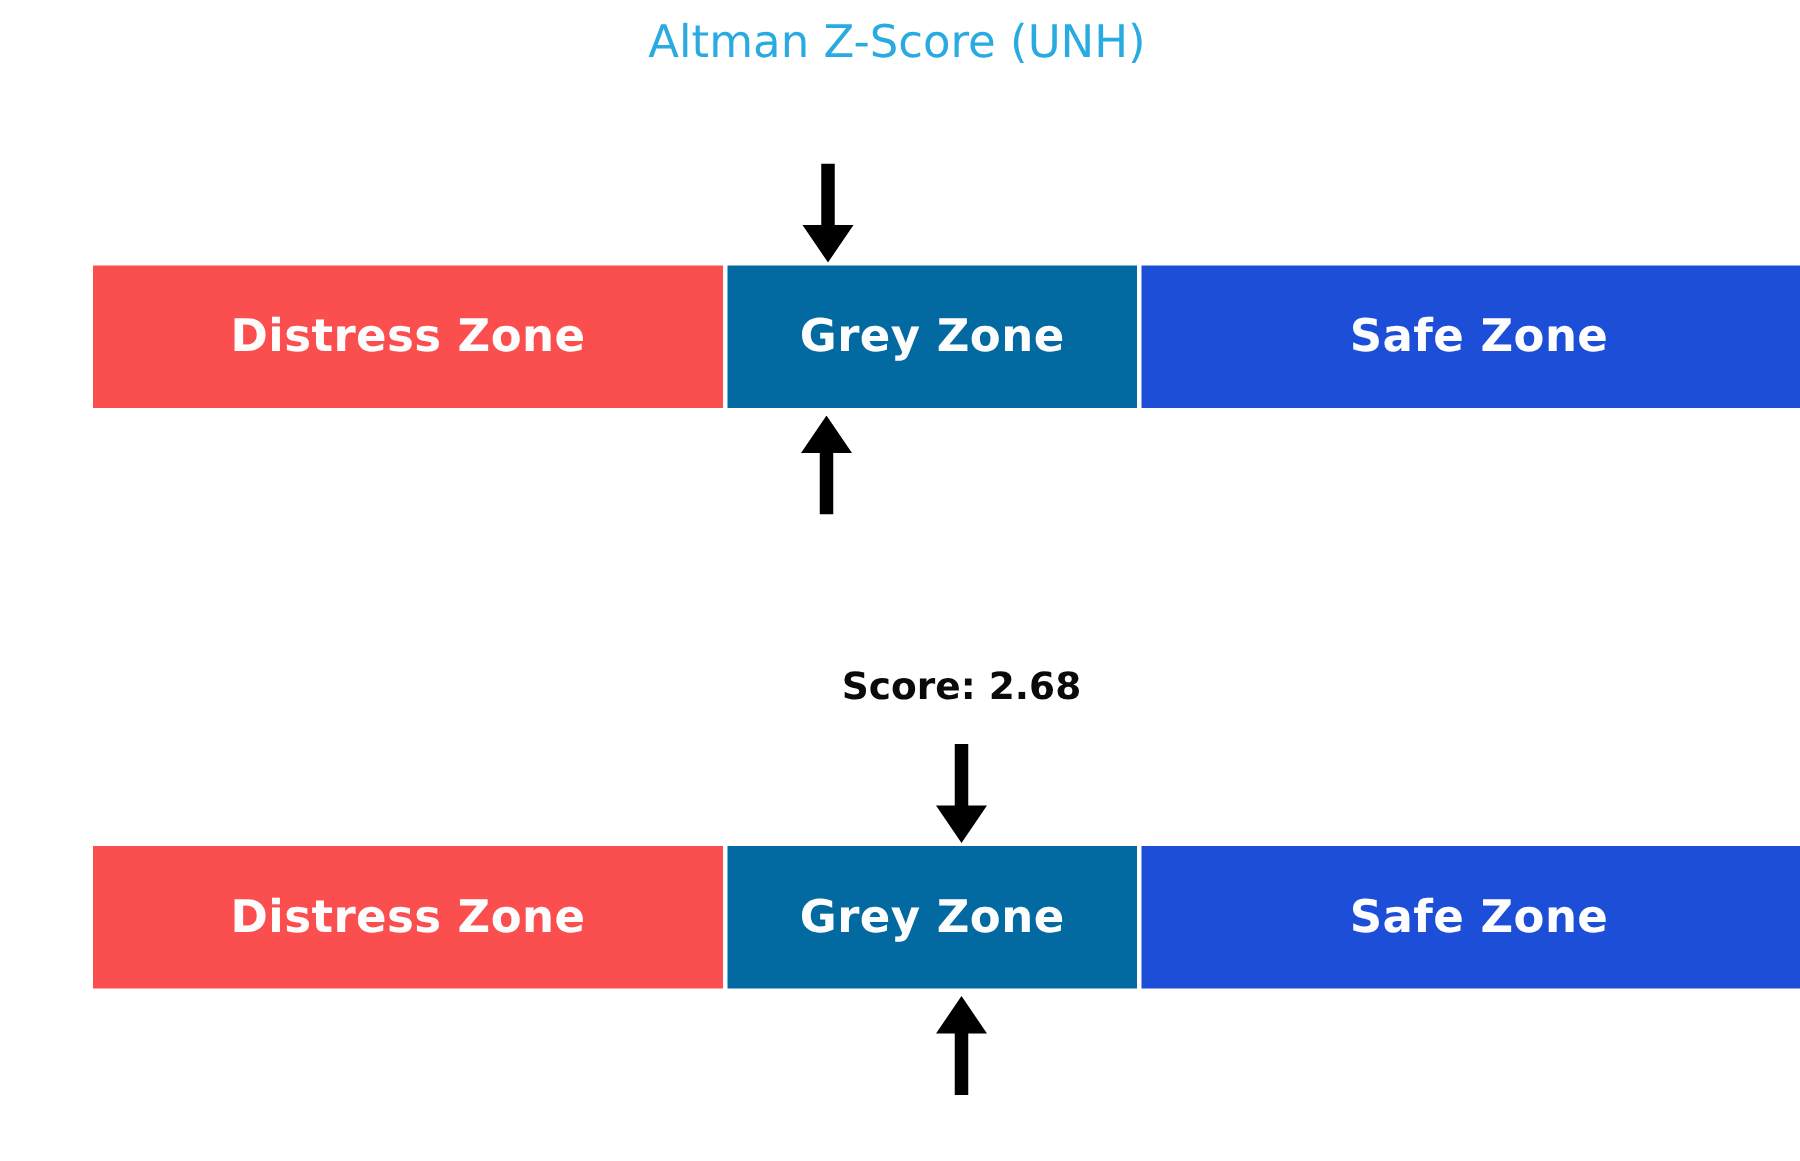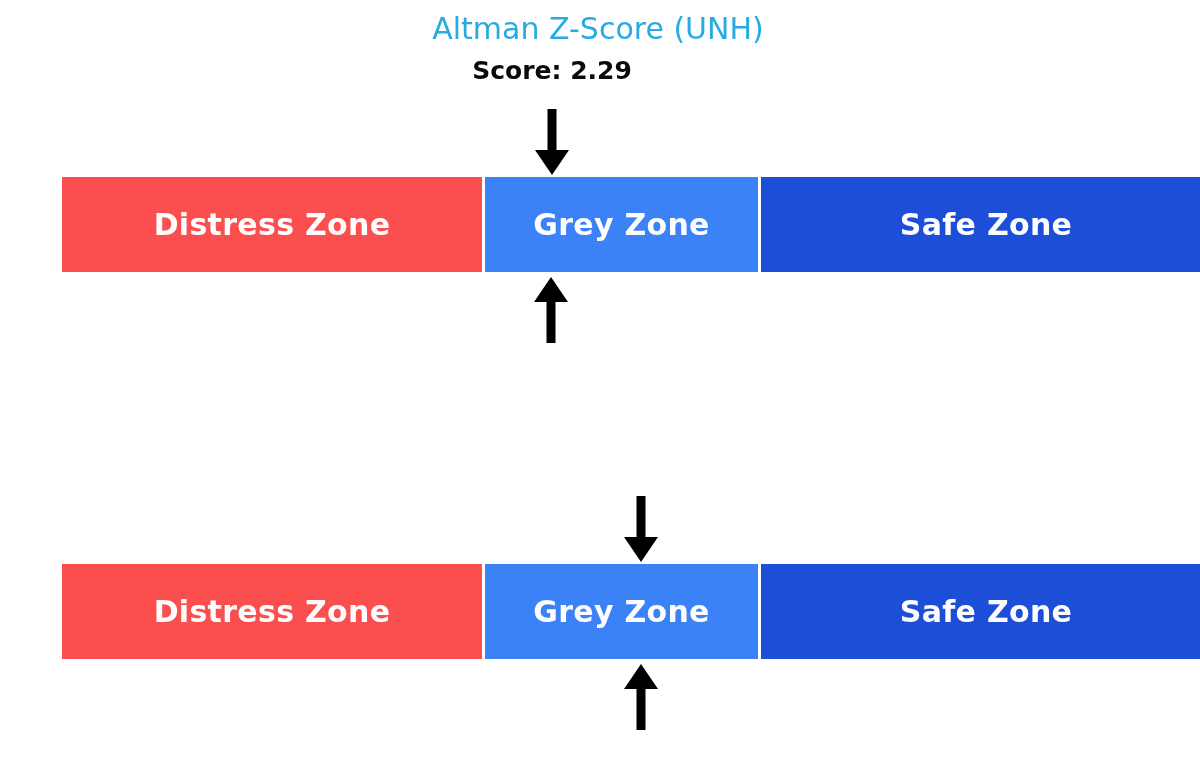--- a/index.html
+++ b/index.html
@@ -76,21 +76,21 @@
   #bar-cnc { top: 177px; }
 
   .zone {
     display: flex;
     align-items: center;
     justify-content: center;
     height: 100%;
     box-sizing: border-box;
   }
   .zone-distress { flex: 0 0 420px; background: #fb4f4f; margin-right: 3px; }
-  .zone-grey     { flex: 0 0 273px; background: #3b82f6; margin-right: 3px; }
+  .zone-grey     { flex: 0 0 273px; background: #0369a1; margin-right: 3px; }
   .zone-safe     { flex: 1 1 auto;  background: #1d4ed8; }
 
   .zone-label {
     color: #fdfdfd;
     font-family: "DejaVu Sans", sans-serif;
     font-size: 30px;
     font-weight: 700;
     letter-spacing: 0.3px;
     white-space: nowrap;
     line-height: 1;
@@ -113,21 +113,20 @@
 </style>
 </head>
 <body>
 
 <div class="canvas">
 
   <div class="panel" id="panel-unh">
 
     <div class="zscore-title" id="title-unh">Altman Z-Score (UNH)</div>
 
-    <div class="zscore-score" id="score-unh">Score: 2.29</div>
 
     <div class="arrow" id="arrow-down-unh">
       <svg viewBox="0 0 42 66" xmlns="http://www.w3.org/2000/svg" aria-hidden="true">
         <polygon points="16.5,0 25.5,0 25.5,41 38,41 21,66 4,41 16.5,41" fill="#000000"></polygon>
       </svg>
     </div>
 
     <div class="zone-bar" id="bar-unh">
       <div class="zone zone-distress">
         <span class="zone-label">Distress Zone</span>
@@ -144,20 +143,21 @@
       <svg viewBox="0 0 42 66" xmlns="http://www.w3.org/2000/svg" aria-hidden="true">
         <polygon points="21,0 38,25 25.5,25 25.5,66 16.5,66 16.5,25 4,25" fill="#000000"></polygon>
       </svg>
     </div>
 
   </div>
 
   <div class="panel" id="panel-cnc">
 
 
+    <div class="zscore-score" id="score-cnc">Score: 2.68</div>
 
     <div class="arrow" id="arrow-down-cnc">
       <svg viewBox="0 0 42 66" xmlns="http://www.w3.org/2000/svg" aria-hidden="true">
         <polygon points="16.5,0 25.5,0 25.5,41 38,41 21,66 4,41 16.5,41" fill="#000000"></polygon>
       </svg>
     </div>
 
     <div class="zone-bar" id="bar-cnc">
       <div class="zone zone-distress">
         <span class="zone-label">Distress Zone</span>

